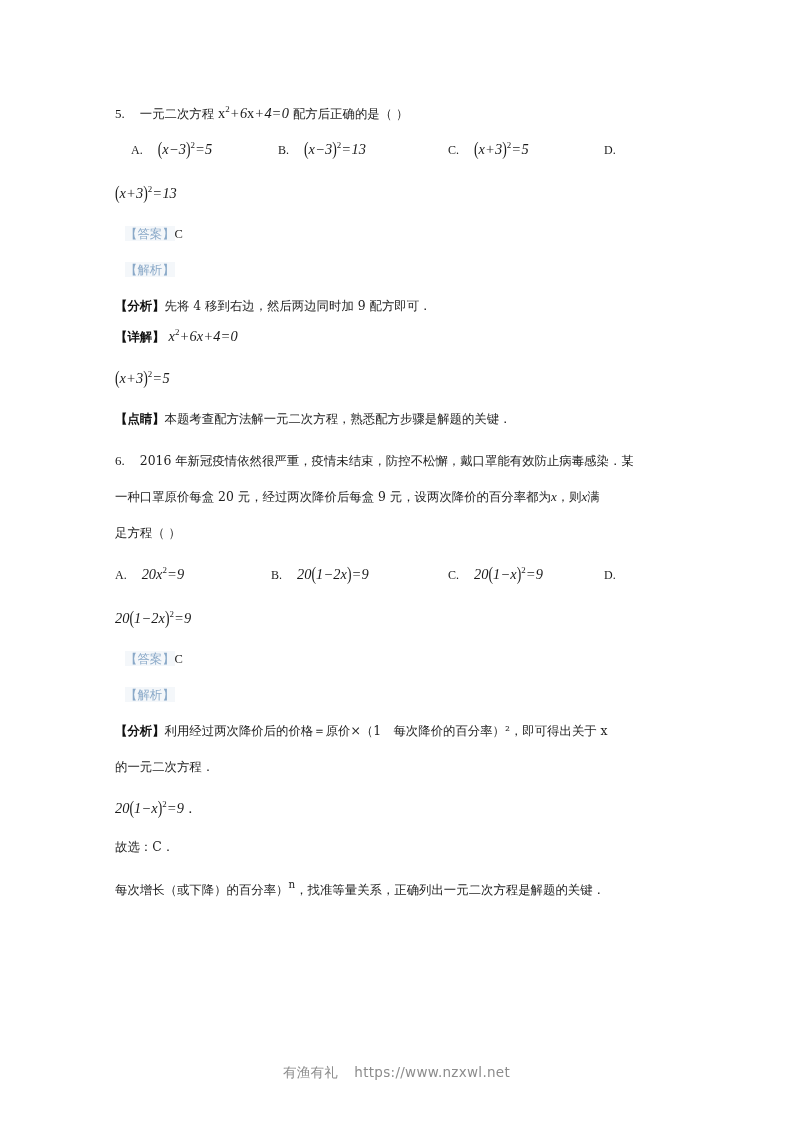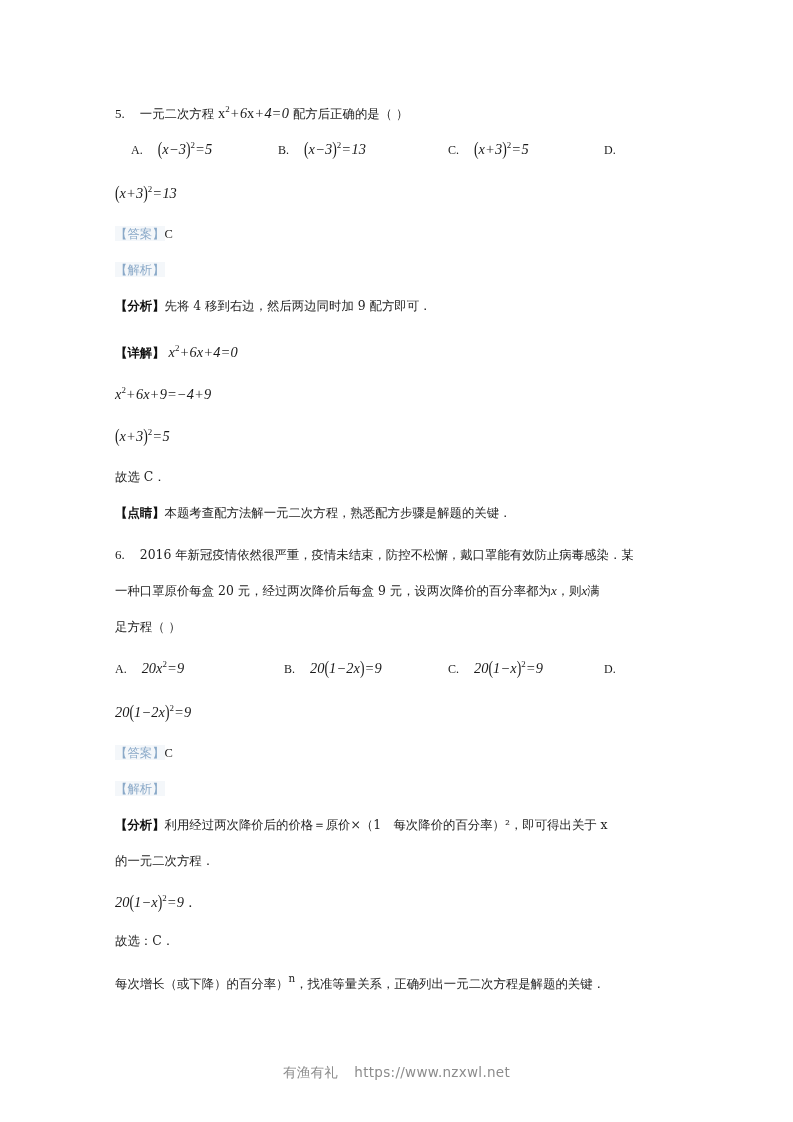--- a/index.html
+++ b/index.html
@@ -22,21 +22,21 @@
     height: 842px;
   }
   .content {
     position: absolute;
     left: 115px;
     top: 104px;
     width: 562px;
   }
   .row {
     display: block;
-    margin-bottom: 28px;
+    margin-bottom: 12px;
   }
   .row-tight { margin-bottom: 17px; }
 
   
   .cn {
     font-family: "DejaVu Serif", "Liberation Serif", serif;
     font-size: 12.4px;
     color: #1e1e1e;
   }
 
@@ -76,20 +76,21 @@
     font-size: 12px;
     font-style: normal;
   }
 
   
   .tag-blue {
     color: #8aa9c8;
     background: #f4f7fa;
     font-family: "DejaVu Serif", "Liberation Serif", serif;
     font-size: 12.4px;
+    margin-left: 10px;
   }
   .ans-letter {
     font-family: "Liberation Serif", serif;
     font-size: 12.5px;
     color: #1e1e1e;
     font-style: normal;
   }
 
   
   .tag-dark {
@@ -178,31 +179,25 @@
     <div class="row" style="">
       <span class="tag-dark">【分析】</span><span class="cn">先将 4 移到右边，然后两边同时加 9 配方即可．</span>
     </div>
 
     <div class="row" style="margin-bottom:23px">
       <span class="tag-dark">【详解】</span>
       <span class="m"><span style="font-style:italic">x</span><sup>2</sup><span class="op">+</span>6<span style="font-style:italic">x</span><span class="op">+</span>4<span class="op">=</span>0</span>
     </div>
 
 
-    <div class="row" style="margin-bottom:24px">
-      <span class="m"><span style="font-style:italic">x</span><sup>2</sup><span class="op">+</span>6<span style="font-style:italic">x</span><span class="op">+</span>9<span class="op">=</span>−4<span class="op">+</span>9</span>
-    </div>
 
     <div class="row" style="margin-bottom:22px">
       <span class="m"><span class="paren">(</span><span style="font-style:italic">x</span><span class="op">+</span>3<span class="paren">)</span><sup>2</sup><span class="op">=</span>5</span>
     </div>
 
-    <div class="row row-tight">
-      <span class="cn">故选 C．</span>
-    </div>
 
     <div class="row" style="margin-bottom:23px">
       <span class="tag-dark">【点睛】</span><span class="cn">本题考查配方法解一元二次方程，熟悉配方步骤是解题的关键．</span>
     </div>
 
     <div class="row row-tight">
       <span class="qnum">6.</span>
       <span class="gap-sm"></span>
       <span class="cn">2016 年新冠疫情依然很严重，疫情未结束，防控不松懈，戴口罩能有效防止病毒感染．某</span>
     </div>
@@ -214,21 +209,21 @@
     <div class="row" style="margin-bottom:23px">
       <span class="cn">足方程（      ）</span>
     </div>
 
     <div class="opts row" style="margin-bottom:22px">
       <span class="opt" style="left:0px">
         <span class="opt-letter">A.</span>
         <span class="gap-sm"></span>
         <span class="m">20<span style="font-style:italic">x</span><sup>2</sup><span class="op">=</span>9</span>
       </span>
-      <span class="opt" style="left:169px">
+      <span class="opt" style="left:156px">
         <span class="opt-letter">B.</span>
         <span class="gap-sm"></span>
         <span class="m">20<span class="paren">(</span>1<span class="op">−</span>2<span style="font-style:italic">x</span><span class="paren">)</span><span class="op">=</span>9</span>
       </span>
       <span class="opt" style="left:333px">
         <span class="opt-letter">C.</span>
         <span class="gap-sm"></span>
         <span class="m">20<span class="paren">(</span>1<span class="op">−</span><span style="font-style:italic">x</span><span class="paren">)</span><sup>2</sup><span class="op">=</span>9</span>
       </span>
       <span class="opt" style="left:489px">

